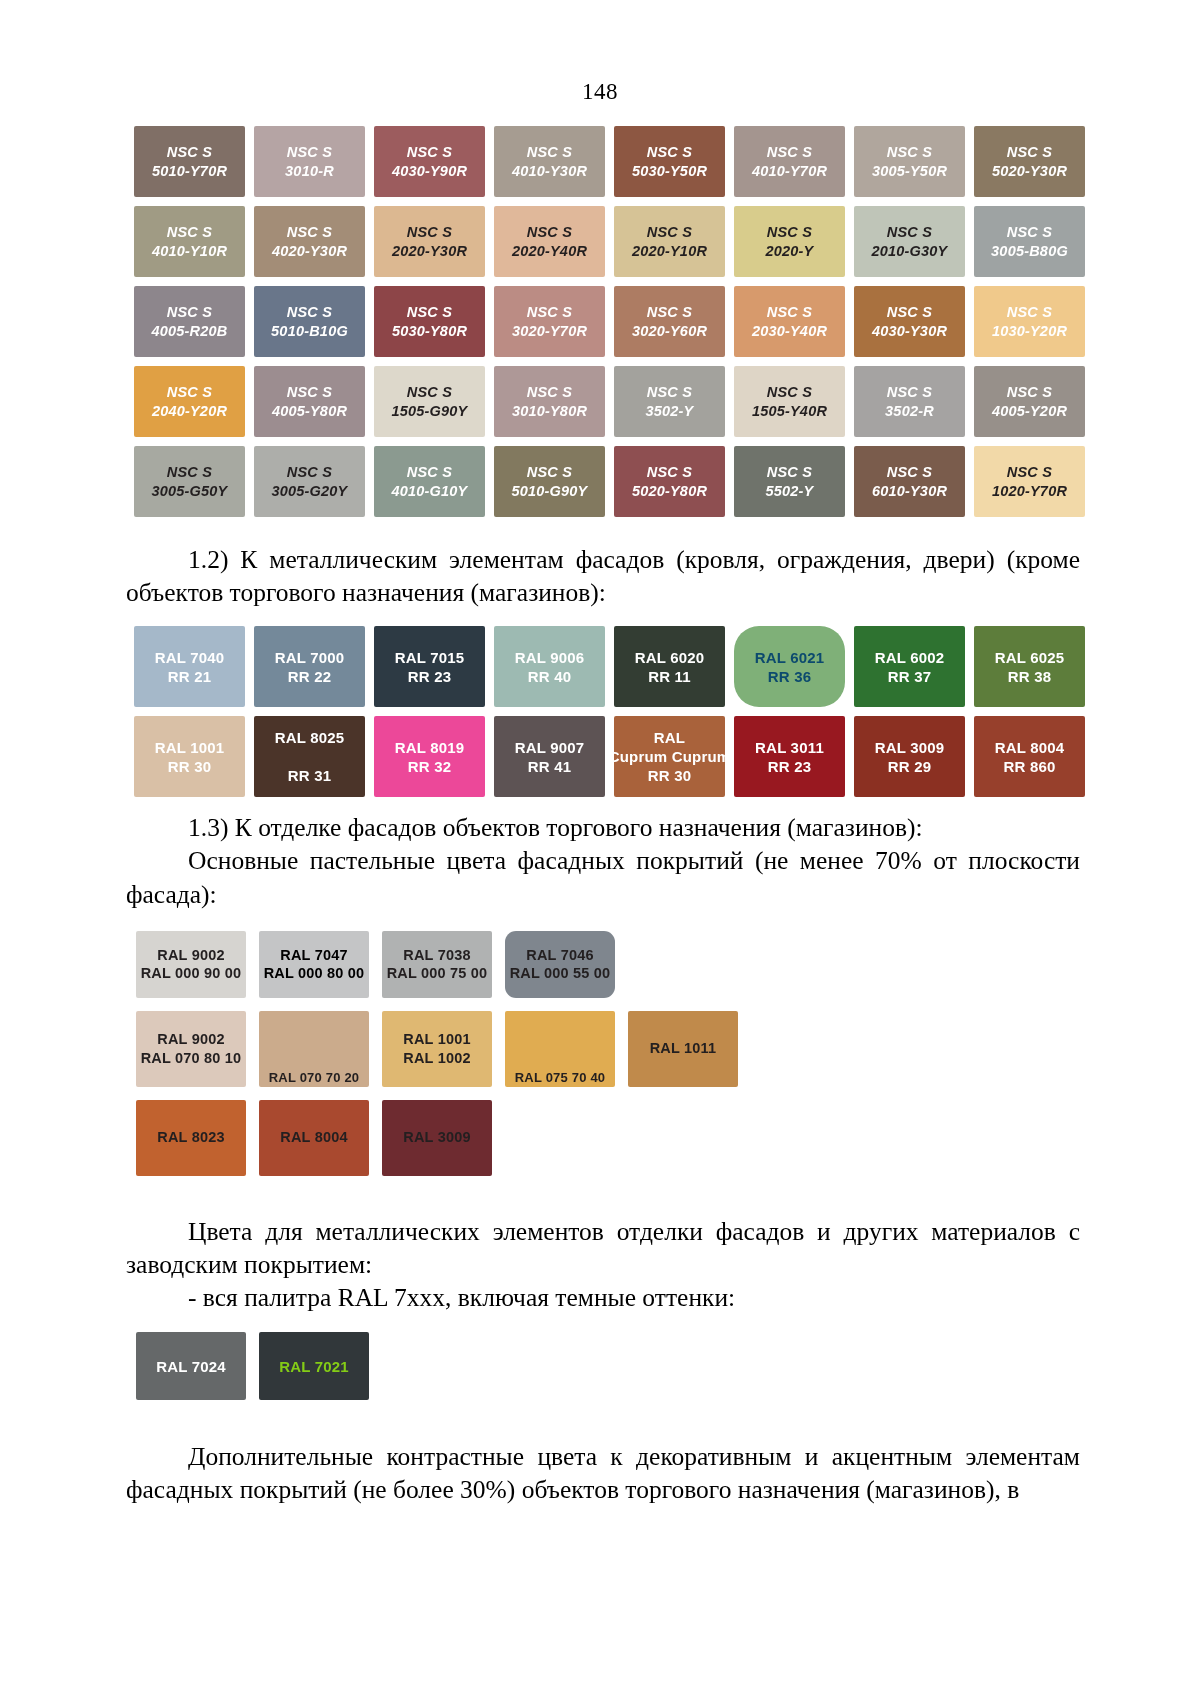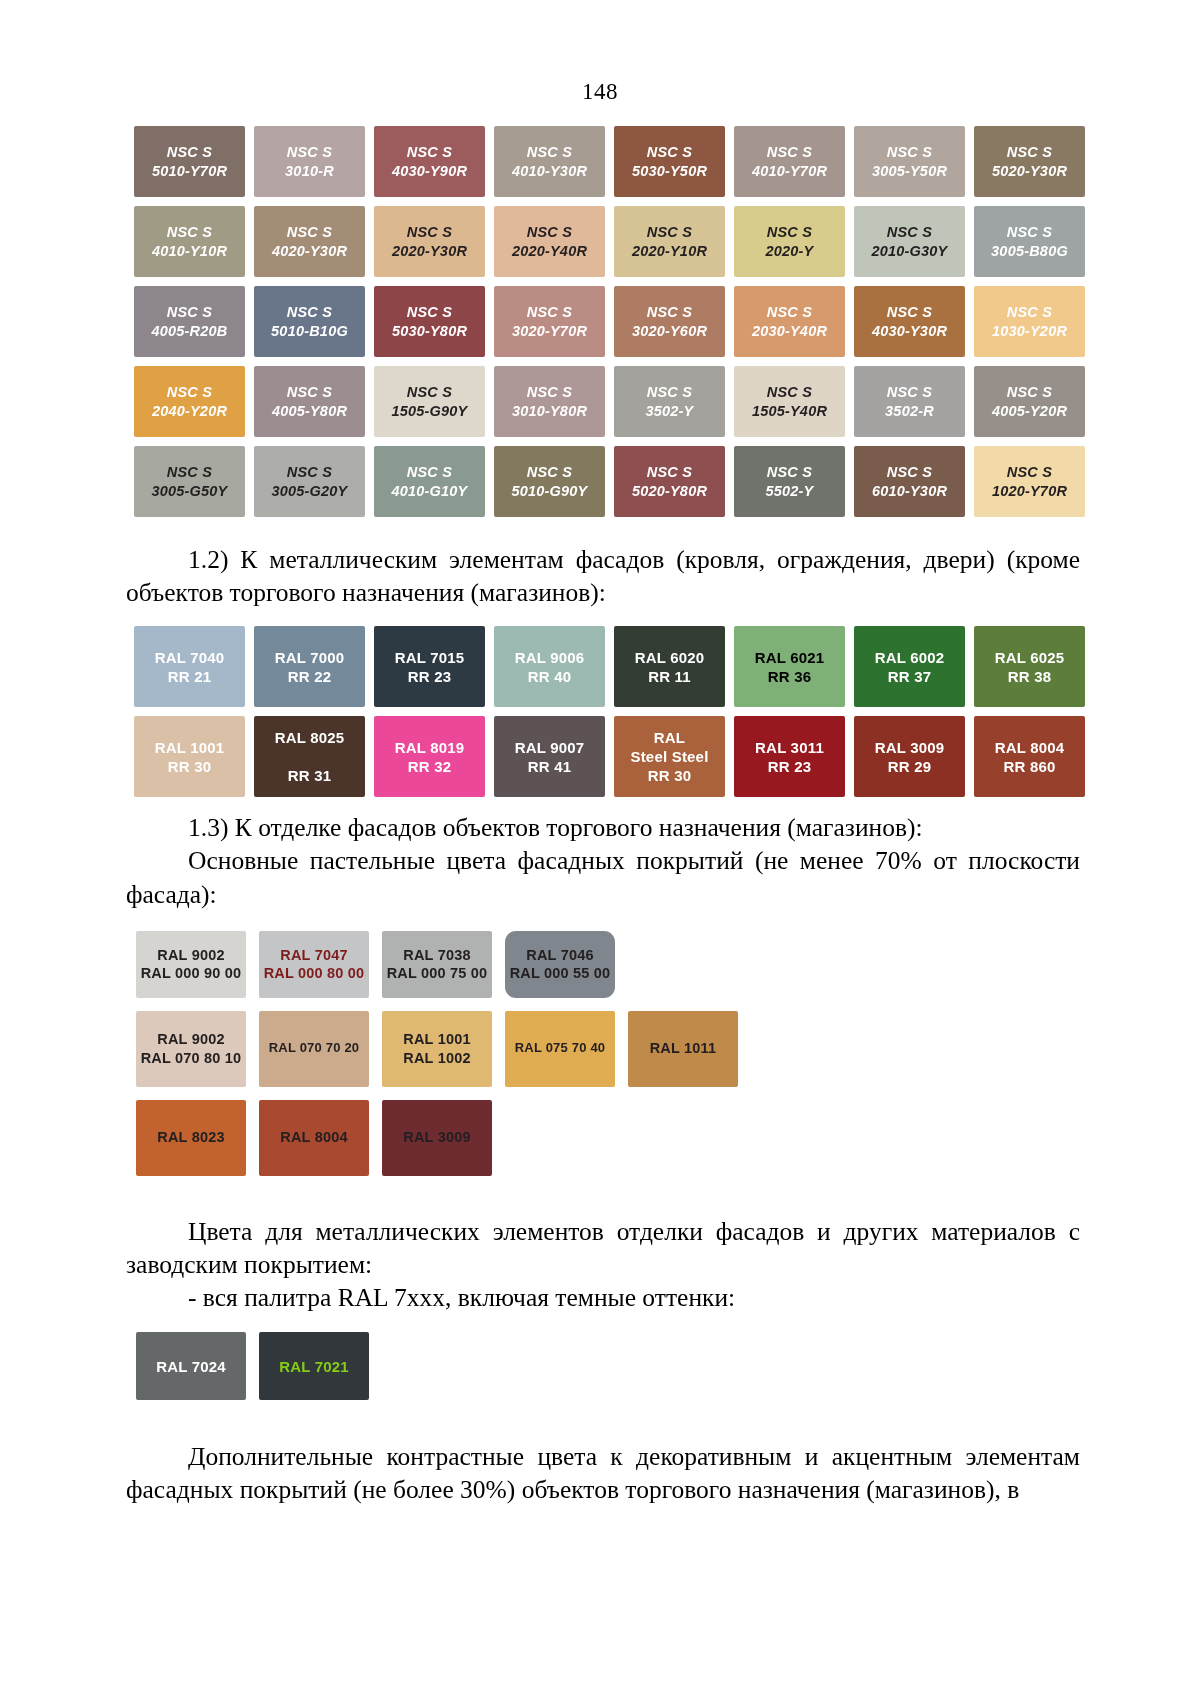--- a/index.html
+++ b/index.html
@@ -94,21 +94,21 @@
     margin-bottom: 13px;
   }
   .pastel-row .swatch {
     width: 110px;
     height: 67px;
     font-size: 14.5px;
     color: #231f20;
   }
   .pastel-row.r2 .swatch { height: 76px; }
   .pastel-row.r3 .swatch { height: 76px; }
-  .pastel-row .swatch.small { font-size: 13px; }
+  .pastel-row .swatch.small { font-size: 13px; justify-content: flex-end; }
 
   
   .grey-row {
     display: flex;
     gap: 13px;
     margin-top: 18px;
     margin-left: 10px;
   }
   .grey-row .swatch {
     width: 110px;
@@ -310,21 +310,21 @@
           <span class="l2">RR 23</span>
         </div>
         <div class="swatch" style="background: rgb(157, 186, 178); color: rgb(255, 255, 255);">
           <span class="l1">RAL 9006</span>
           <span class="l2">RR 40</span>
         </div>
         <div class="swatch" style="background: rgb(51, 61, 51); color: rgb(255, 255, 255);">
           <span class="l1">RAL 6020</span>
           <span class="l2">RR 11</span>
         </div>
-        <div class="swatch" style="background: rgb(127, 176, 120); color: #000000;">
+        <div class="swatch" style="background: rgb(127, 176, 120); color: #0c4a6e; border-radius: 25px;">
           <span class="l1">RAL 6021</span>
           <span class="l2">RR 36</span>
         </div>
         <div class="swatch" style="background: rgb(46, 114, 48); color: rgb(255, 255, 255);">
           <span class="l1">RAL 6002</span>
           <span class="l2">RR 37</span>
         </div>
         <div class="swatch" style="background: rgb(93, 125, 59); color: rgb(255, 255, 255);">
           <span class="l1">RAL 6025</span>
           <span class="l2">RR 38</span>
@@ -340,21 +340,21 @@
         <div class="swatch" style="background: #ec4899; color: rgb(255, 255, 255); justify-content: center;">
           <span class="l1">RAL 8019</span>
           <span class="l2">RR 32</span>
         </div>
         <div class="swatch" style="background: rgb(93, 83, 84); color: rgb(255, 255, 255);">
           <span class="l1">RAL 9007</span>
           <span class="l2">RR 41</span>
         </div>
         <div class="swatch" style="background: rgb(169, 98, 59); color: rgb(255, 255, 255);">
           <span class="l1">RAL</span>
-          <span class="l2">Steel Steel</span>
+          <span class="l2">Cuprum Cuprum</span>
           <span class="l3">RR 30</span>
         </div>
         <div class="swatch" style="background: rgb(152, 24, 32); color: rgb(255, 255, 255);">
           <span class="l1">RAL 3011</span>
           <span class="l2">RR 23</span>
         </div>
         <div class="swatch" style="background: rgb(139, 48, 34); color: rgb(255, 255, 255);">
           <span class="l1">RAL 3009</span>
           <span class="l2">RR 29</span>
         </div>
@@ -368,21 +368,21 @@
 
     <p class="para">1.3) К отделке фасадов объектов торгового назначения (магазинов):</p>
     <p class="para">Основные пастельные цвета фасадных покрытий (не менее 70% от плоскости фасада):</p>
 
     <div class="pastel-rows" id="pastel-rows">
         <div class="pastel-row r1">
           <div class="swatch" style="background: rgb(214, 212, 208); color: rgb(35, 31, 32);">
             <span class="l1">RAL 9002</span>
             <span class="l2">RAL 000 90 00</span>
           </div>
-          <div class="swatch" style="background: rgb(196, 197, 198); color: #7f1d1d; align-items: center;">
+          <div class="swatch" style="background: rgb(196, 197, 198); color: #000000; align-items: center;">
             <span class="l1">RAL 7047</span>
             <span class="l2">RAL 000 80 00</span>
           </div>
           <div class="swatch" style="background: rgb(176, 178, 178); color: rgb(35, 31, 32);">
             <span class="l1">RAL 7038</span>
             <span class="l2">RAL 000 75 00</span>
           </div>
           <div class="swatch" style="background: rgb(127, 134, 142); color: rgb(35, 31, 32); border-radius: 11px;">
             <span class="l1">RAL 7046</span>
             <span class="l2">RAL 000 55 00</span>

